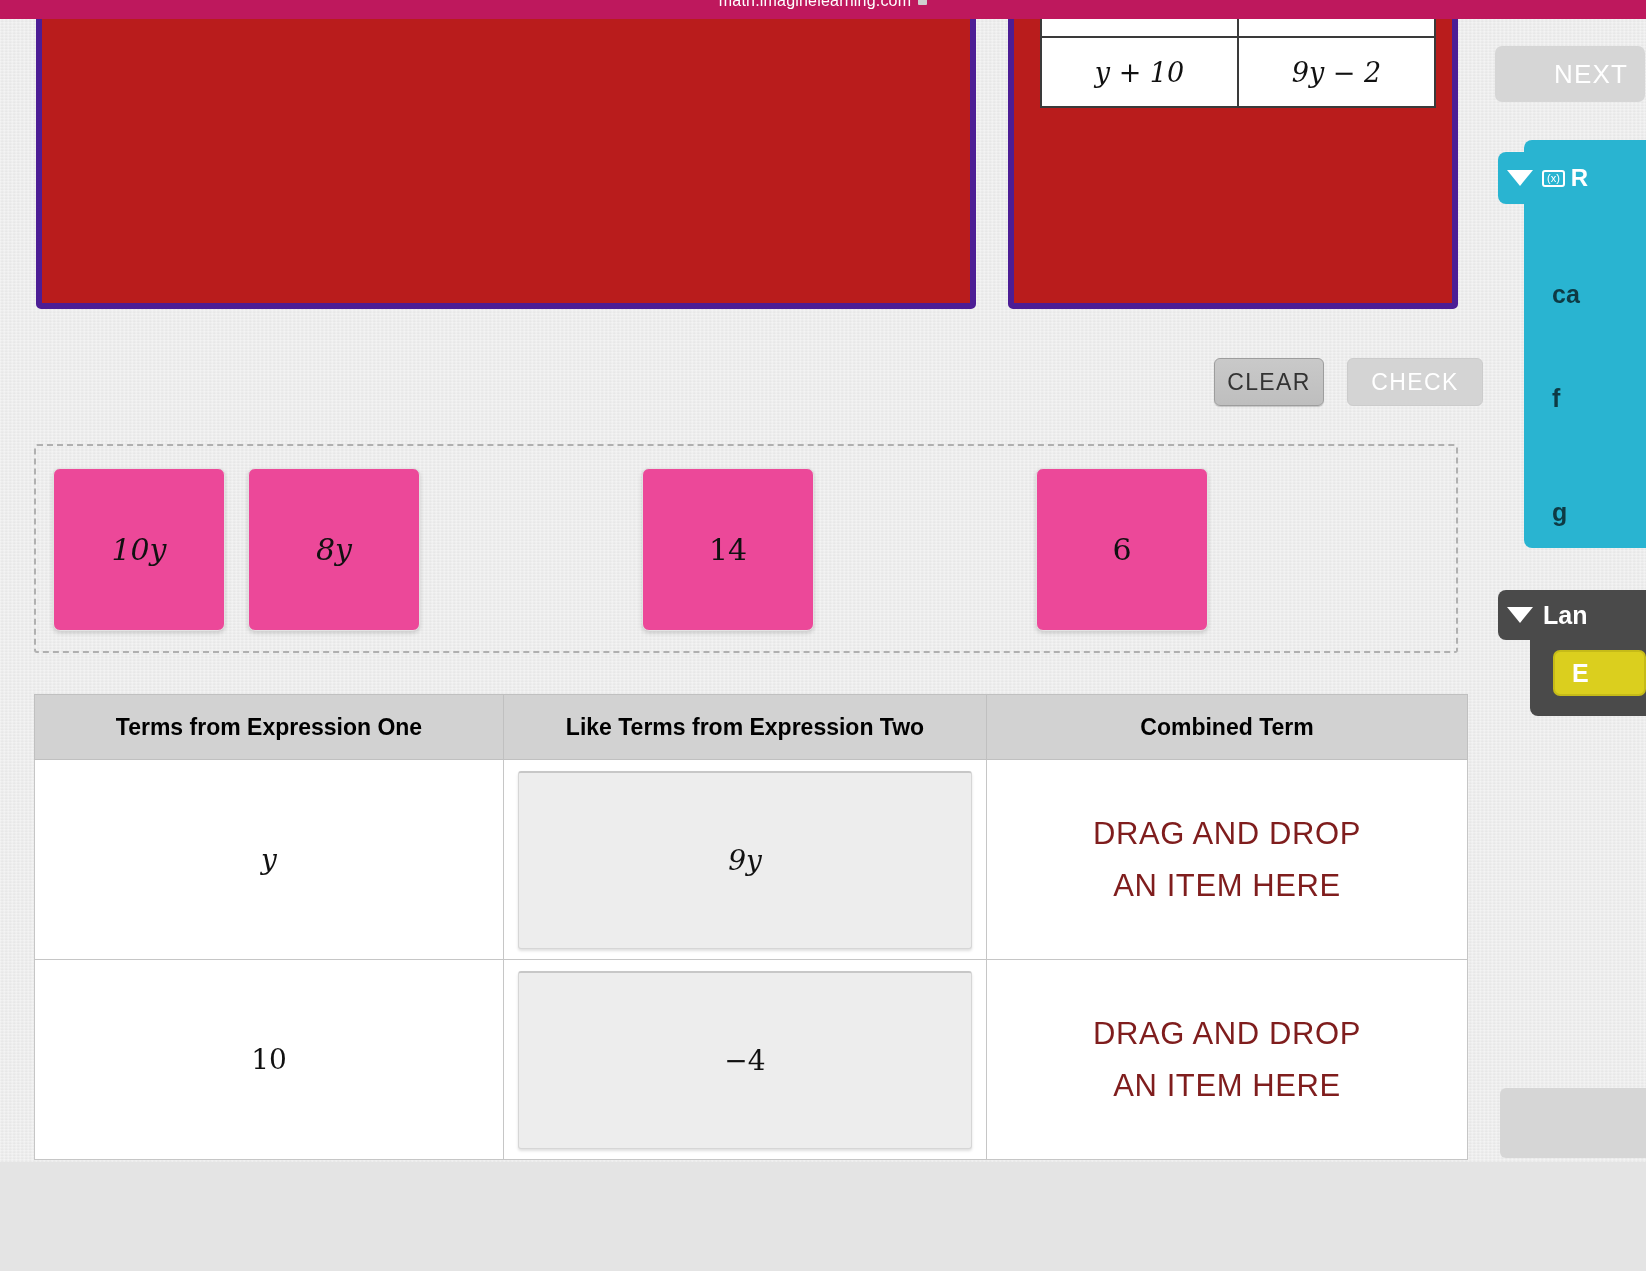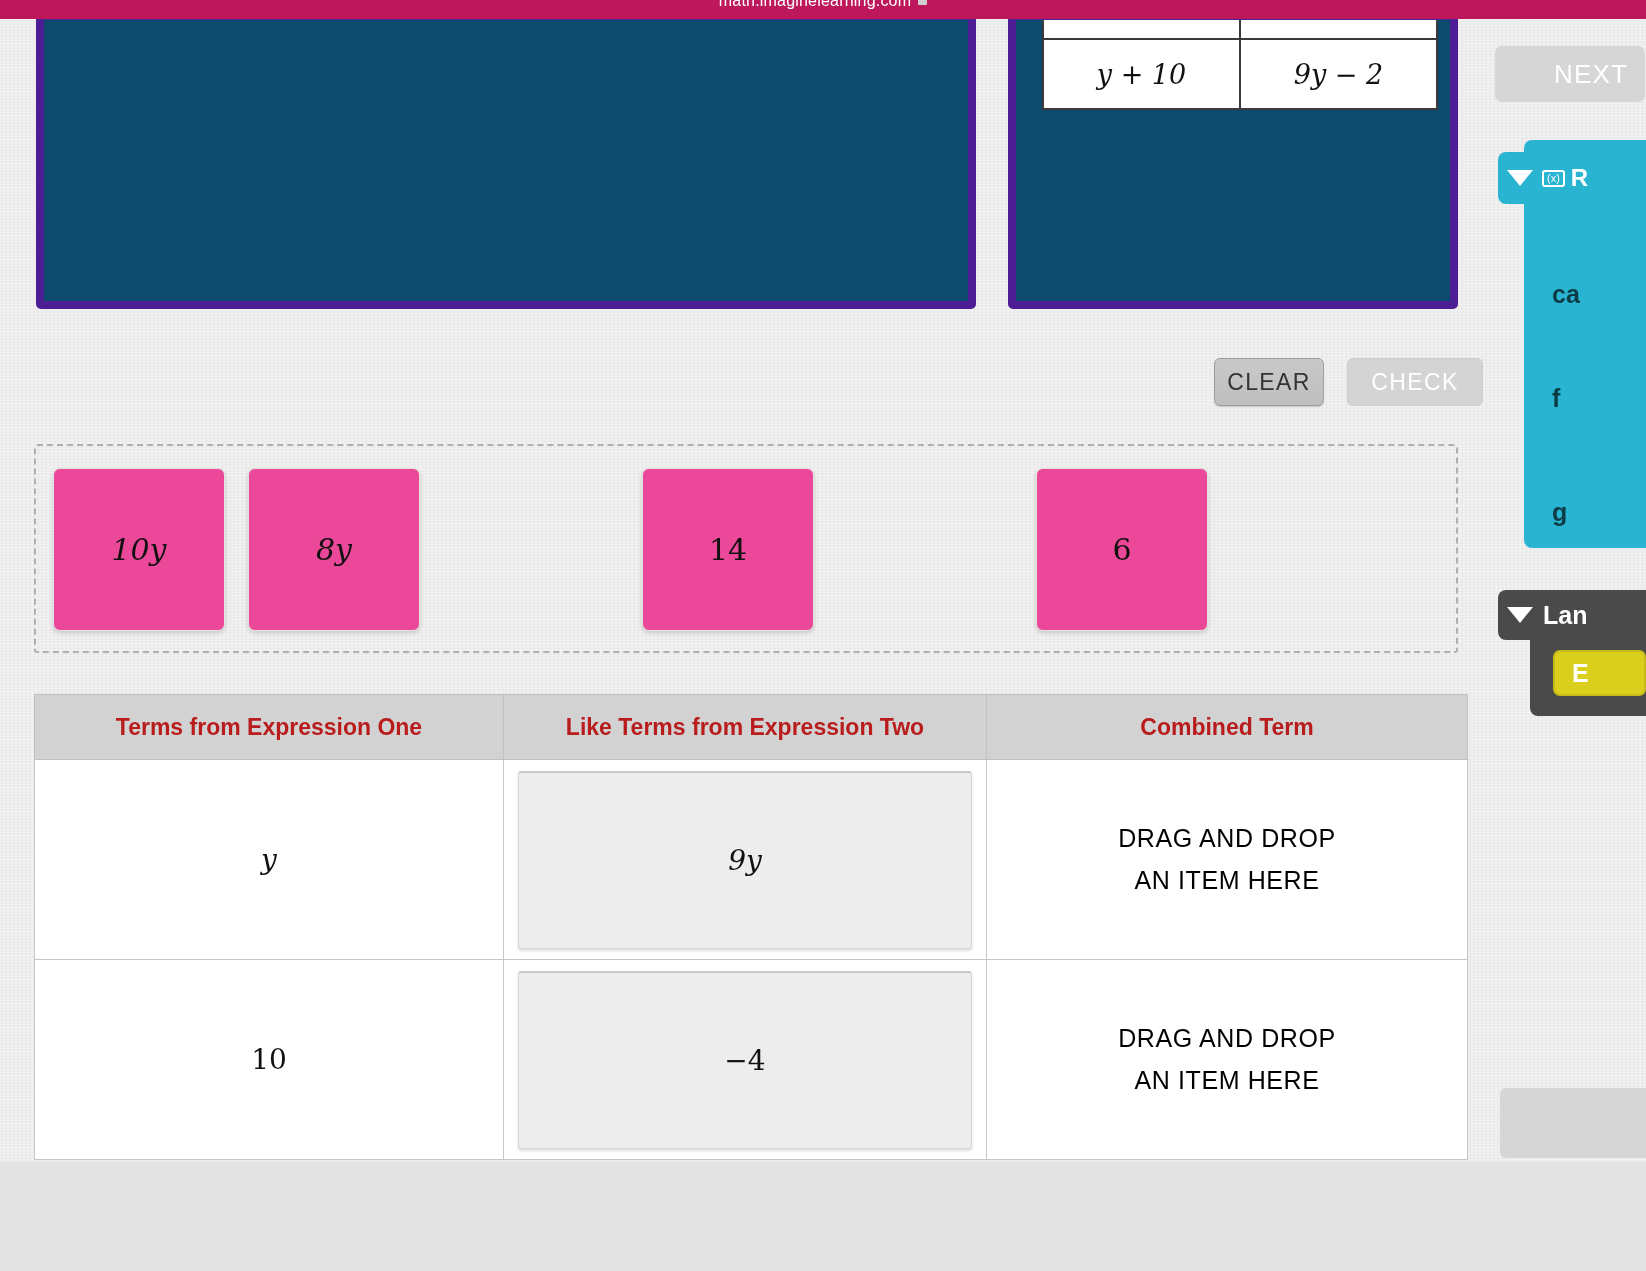--- a/index.html
+++ b/index.html
@@ -52,22 +52,22 @@
     width: 9px;
     height: 9px;
     background: #cfcfcf;
     border-radius: 1px;
     vertical-align: 1px;
   }
 
   
   .work-panel {
     position: absolute;
-    background: #0c4a6e;
-    border: 8px solid #4c1d95;
+    background: #b91c1c;
+    border: 6px solid #4c1d95;
     border-radius: 5px;
     box-sizing: border-box;
     z-index: 5;
   }
   #panel-left {
     left: 36px;
     top: 12px;
     width: 940px;
     height: 297px;
   }
@@ -182,21 +182,21 @@
     top: 694px;
     width: 1424px;
     border-collapse: collapse;
     table-layout: fixed;
     z-index: 5;
     background: #ffffff;
   }
   #combine-table th {
     background: #d2d2d2;
     border: 1px solid #c0c0c0;
-    color: #b91c1c;
+    color: #000000;
     font-size: 23px;
     font-weight: bold;
     height: 62px;
     text-align: center;
   }
   #combine-table td {
     border: 1px solid #c6c6c6;
     background: #ffffff;
     height: 199px;
     text-align: center;
@@ -236,22 +236,22 @@
     color: #111111;
     box-sizing: border-box;
   }
   .term-chip.mathy { font-style: italic; }
 
   td.dropzone-three {
     border: 3px dashed #68ccdf;
     background: #f0f8fd;
   }
   .drop-hint {
-    color: #000000;
-    font-size: 25px;
+    color: #7f1d1d;
+    font-size: 31px;
     line-height: 1.65;
     letter-spacing: 0.6px;
     font-family: "Liberation Sans", sans-serif;
   }
 
   
   #next-button {
     position: absolute;
     left: 1495px;
     top: 46px;

